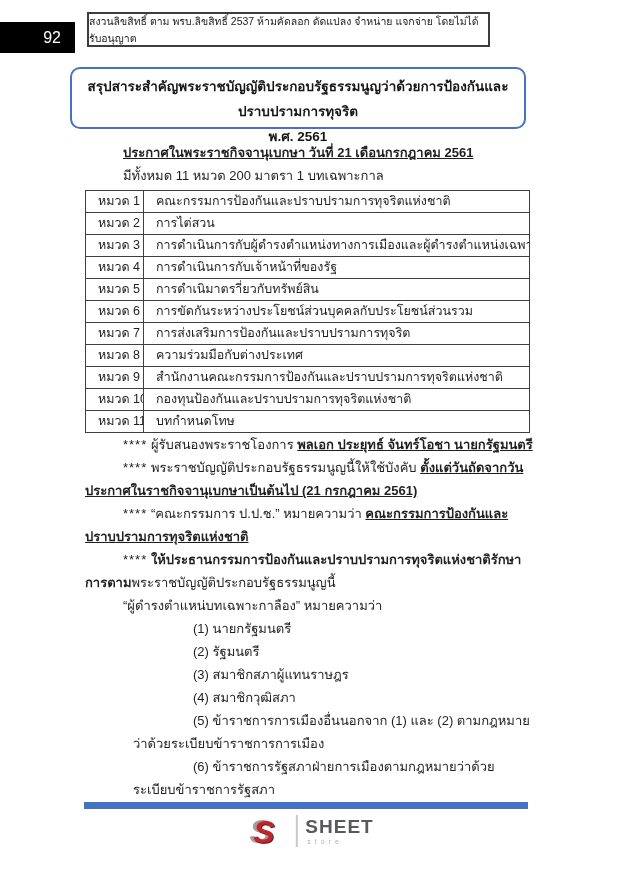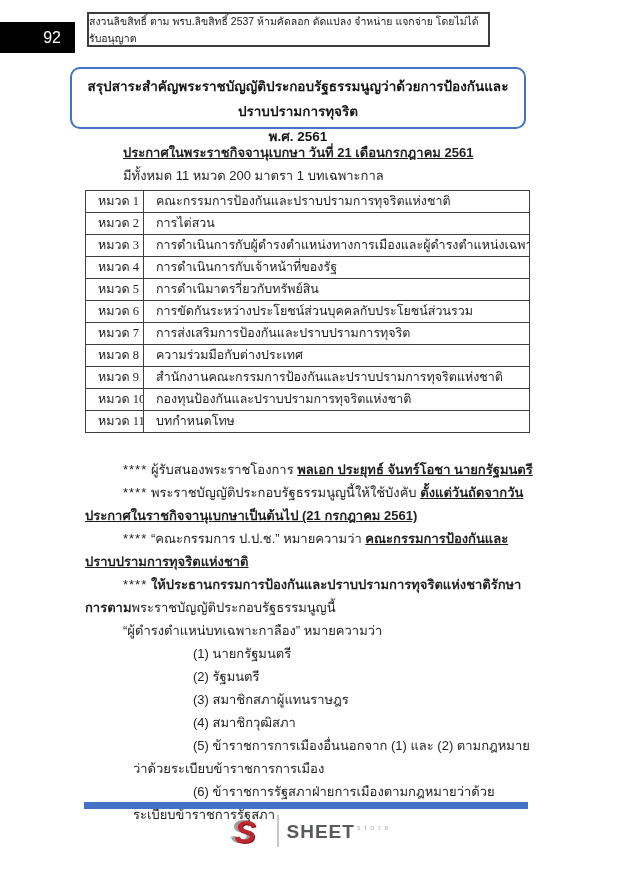--- a/index.html
+++ b/index.html
@@ -32,29 +32,29 @@
   .content {
     position:absolute; left:85px; top:141px; width:452px;
     font-size:13px; line-height:23px; overflow-wrap:anywhere;
   }
   .indent { text-indent:38px; }
   .bold-underline { font-weight:bold; text-decoration:underline; }
   .bold { font-weight:bold; }
   
   table.chapters {
     border-collapse:collapse; width:445px; margin-top:3px;
-    font-size:12.5px; table-layout:fixed;font-family:Liberation Serif, serif;
+    font-size:12.5px; table-layout:fixed;
   }
   table.chapters td {
     border:1px solid #3f3f3f; height:22px; padding:0 0 0 12px;
     white-space:nowrap; overflow:hidden; vertical-align:middle; line-height:21px;
   }
   td.col-label { width:58px; padding-left:10px; }
   
-  .notes { margin-top:25px; }
+  .notes { }
   .notes p, .definition p { line-height:23px; }
   .bullet { letter-spacing:1px; }
   .def-item { text-indent:60px;margin-left:48px; }
   
   .footer-bar {
     position:absolute; left:84px; top:802px; width:444px; height:7px;
     background:#4472C4;
   }
   .footer-logo {
     position:absolute; left:50%; top:811px; transform:translateX(-50%);
@@ -63,21 +63,21 @@
   .logo-mark { position:relative; width:40px; height:40px; }
   .logo-mark .s-shadow {
     position:absolute; left:2px; top:1px; font-size:34px; font-weight:bold;
     font-style:italic; color:#9d9fa2;
   }
   .logo-mark .s-main {
     position:absolute; left:6px; top:3px; font-size:32px; font-weight:bold;
     font-style:italic; color:#C0272D; text-shadow:1px 1px 0 #7a1417;
   }
   .logo-divider { width:2px; height:32px; background:#c9c9c9; }
-  .logo-text-col { display:flex; flex-direction:row;justify-content:center; }
+  .logo-text-col { display:flex; flex-direction:column;justify-content:center; }
   .logo-brand { font-size:19px; font-weight:bold; color:#58595B; letter-spacing:1px; line-height:19px; }
   .logo-sub { font-size:7px; color:#b0b2b5; letter-spacing:4px; margin-top:2px; padding-left:2px; }
 </style>
 </head>
 <body>
 
 <div class="page">
 
   <div class="page-num-box">
     <span>92</span>

